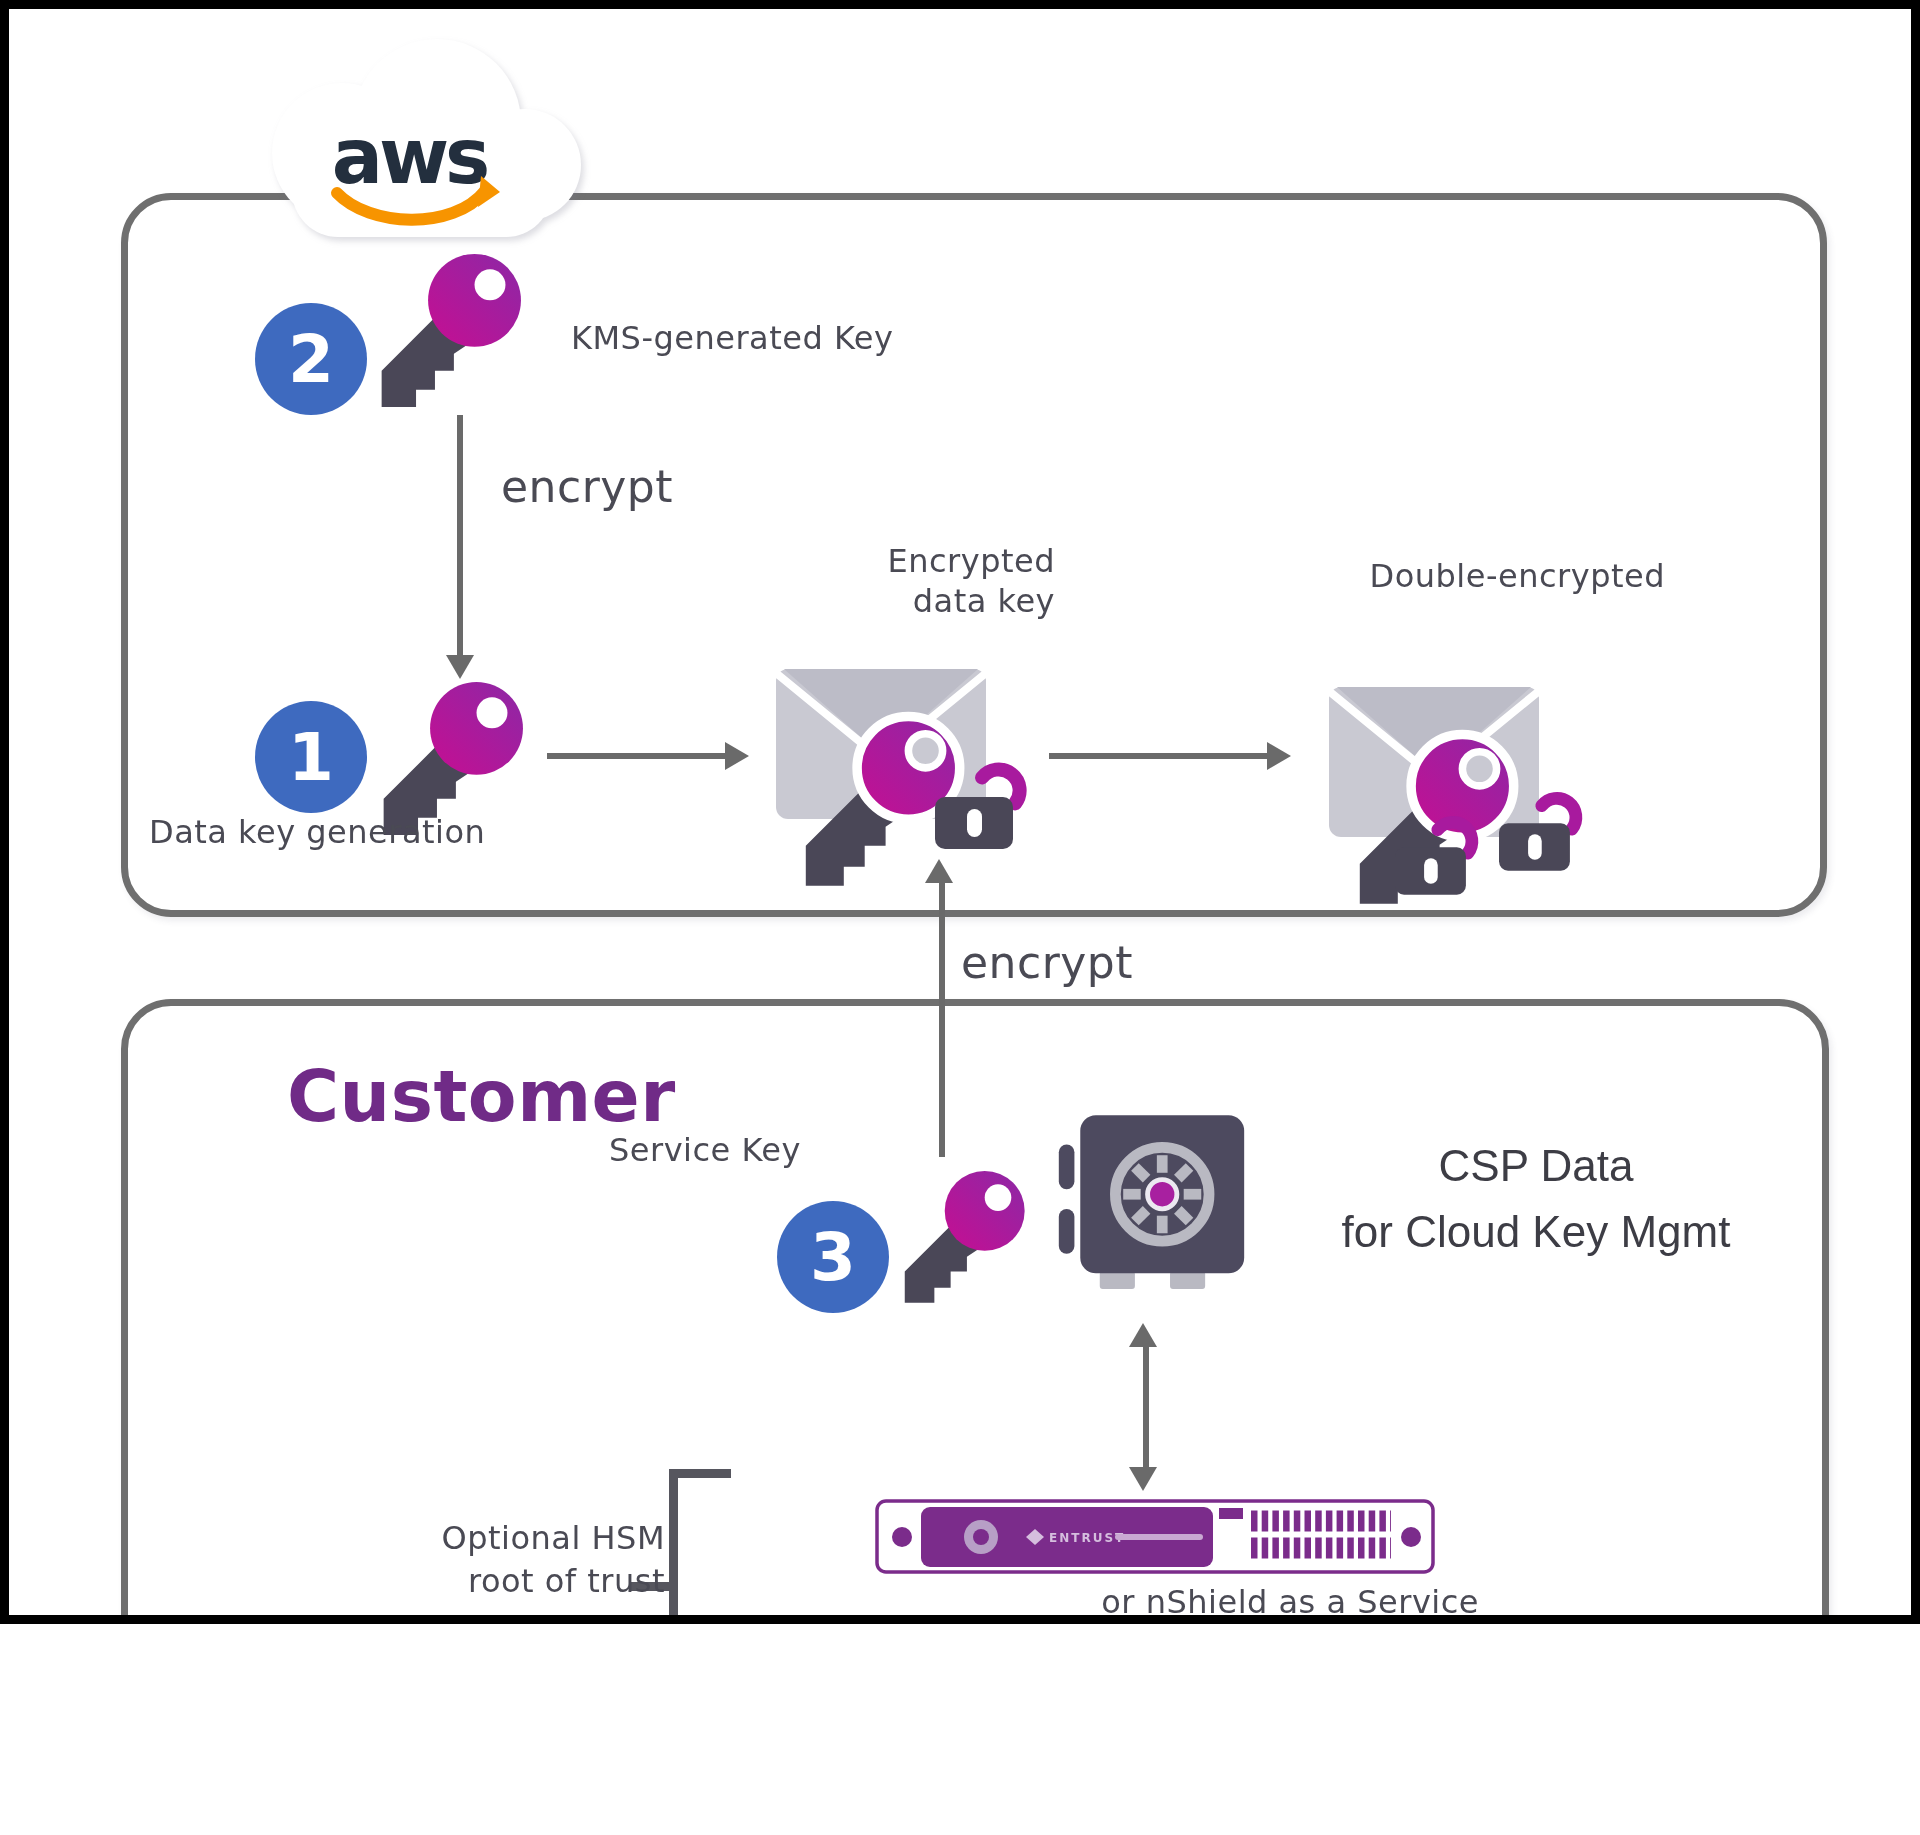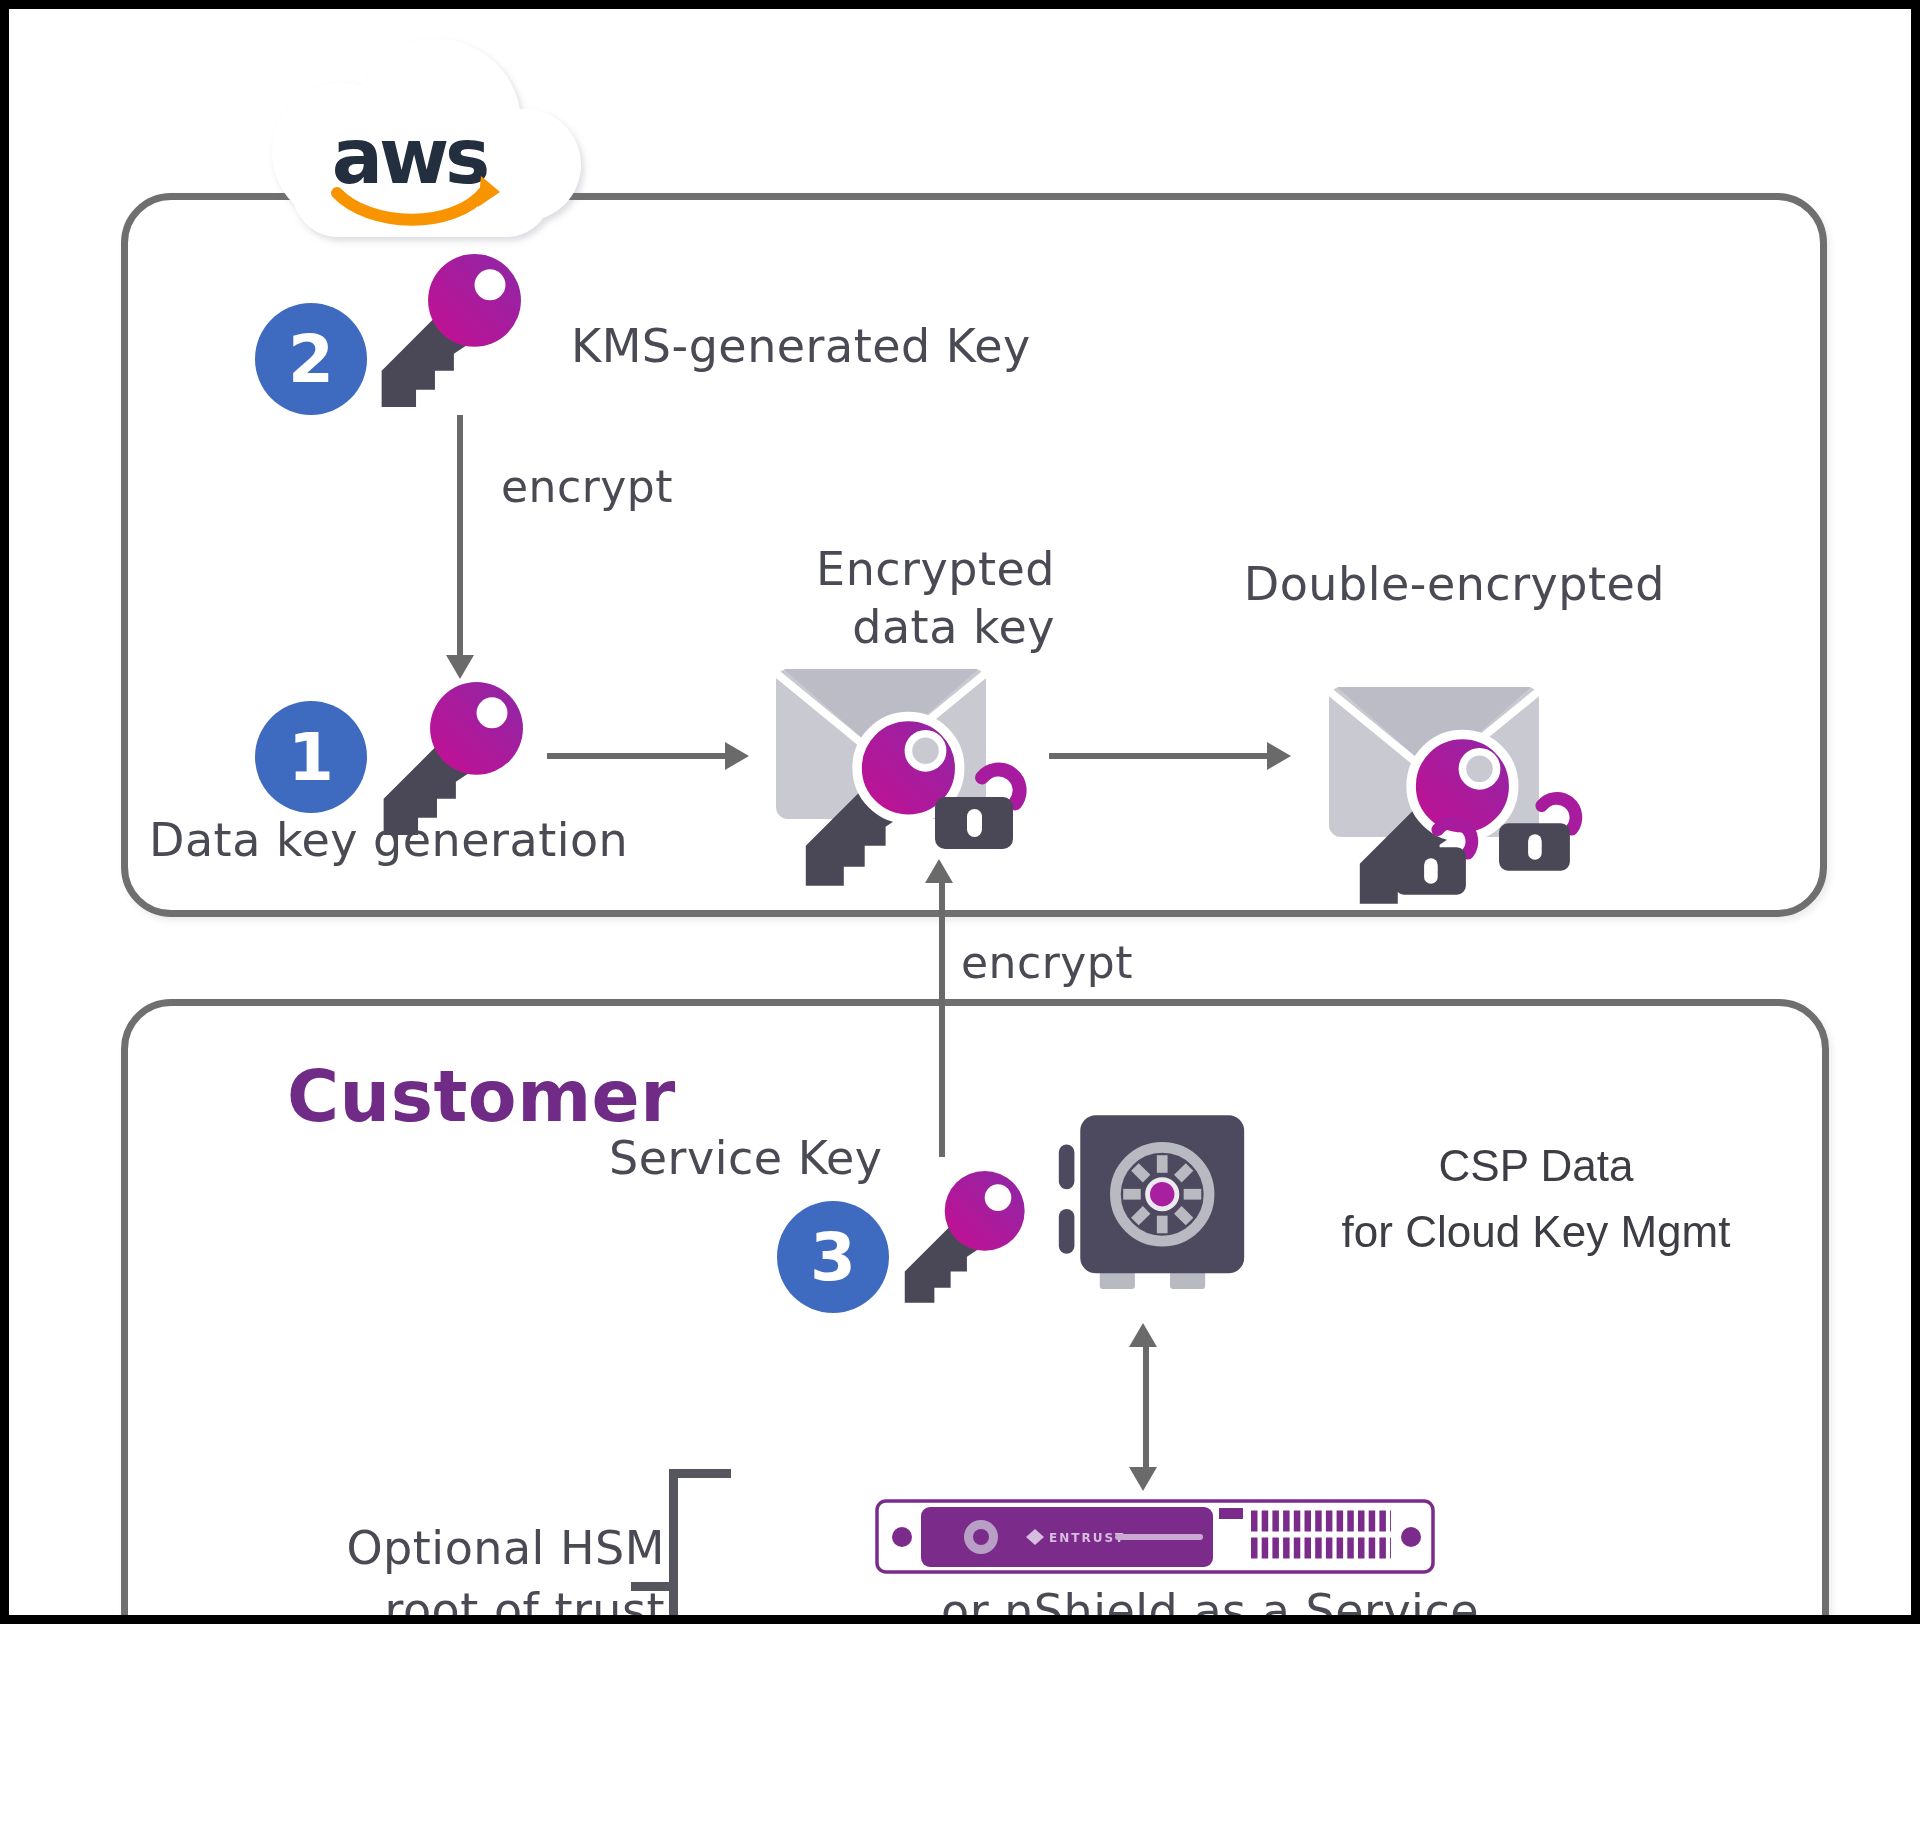--- a/index.html
+++ b/index.html
@@ -15,21 +15,21 @@
   .box{
     position:absolute;
     border:7px solid #6f6f6f;
     border-radius:50px;
     background:transparent;
     box-shadow:3px 4px 6px rgba(70,70,100,0.10);
   }
   .label{
     position:absolute;
     color:#4a4a54;
-    font-size:46px;
+    font-size:32px;
     white-space:nowrap;
     letter-spacing:0.5px;
   }
   .label-center{text-align:right;}
   .label-line{white-space:nowrap;}
   .badge{
     position:absolute;
     width:112px;height:112px;
     border-radius:50%;
     background:#3e6abf;

